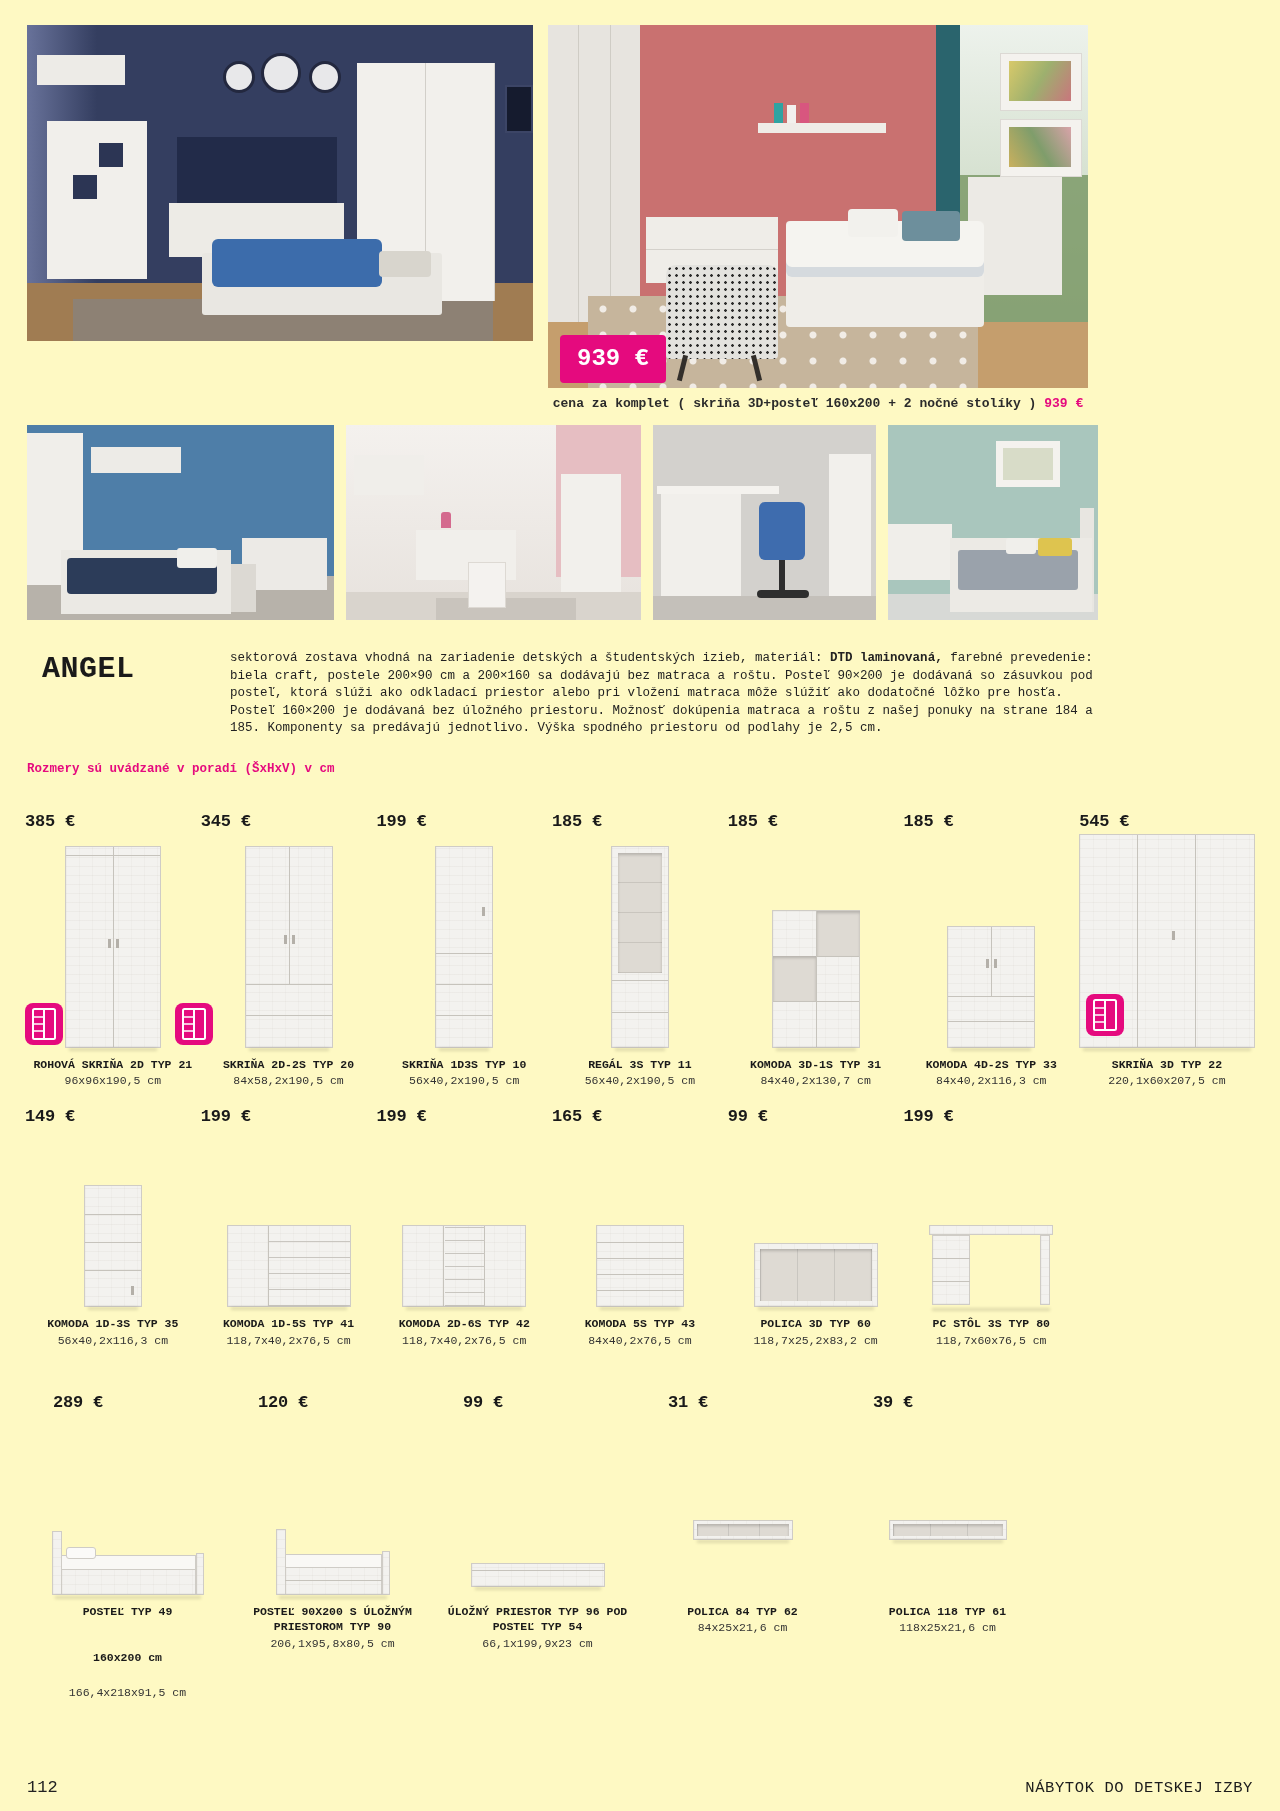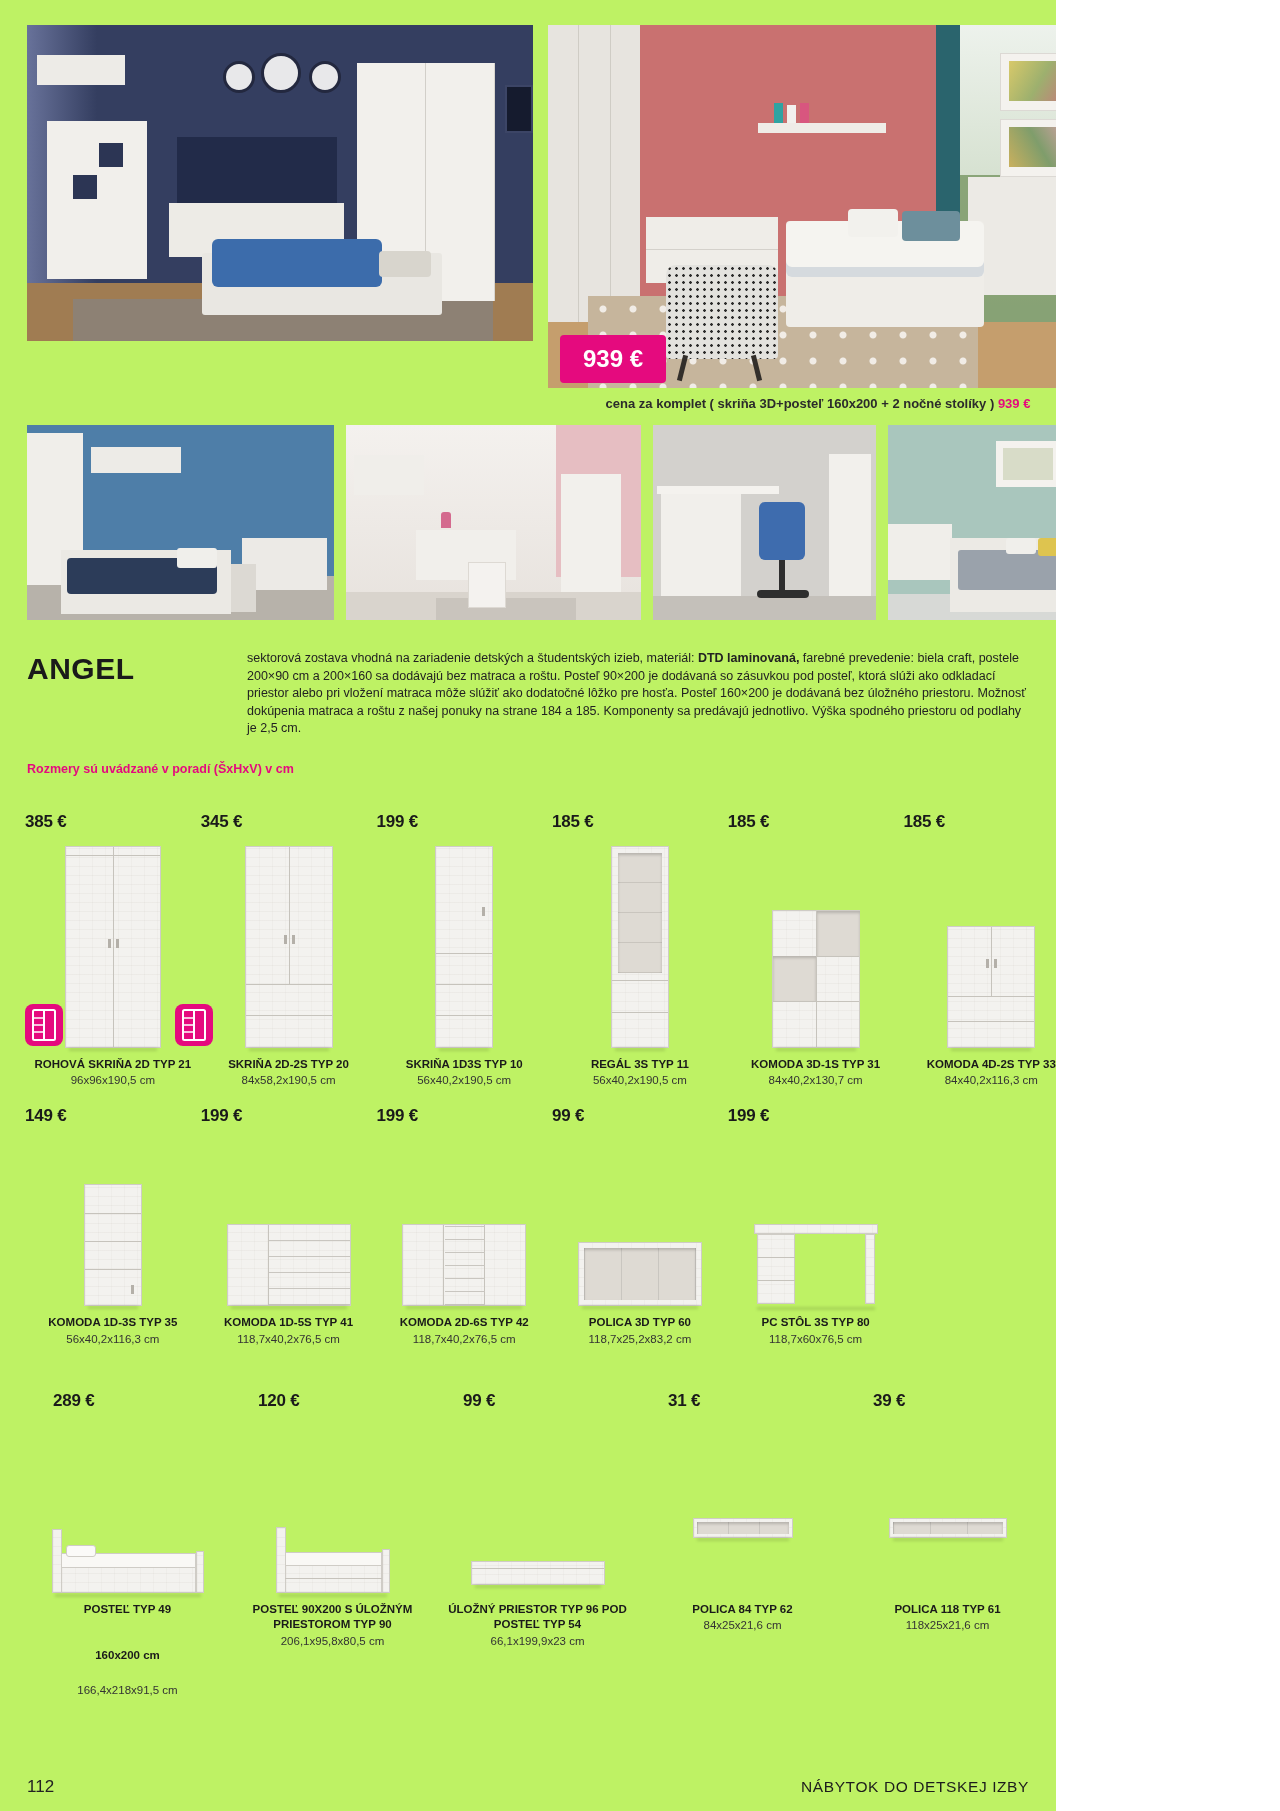--- a/index.html
+++ b/index.html
@@ -1,17 +1,17 @@
 <!DOCTYPE html>
 <html style="--accent: #e50a7e;"><head>
 <meta charset="utf-8">
 <style>
   html,body{margin:0;padding:0;background:#fff;}
-  .page{position:relative;width:1056px;height:1811px;background:#bef264;overflow:hidden;
-        font-family:Liberation Sans, sans-serif;color:#1a1a1a;}
+  .page{position:relative;width:1280px;height:1811px;background:#fef9c3;overflow:hidden;
+        font-family:Liberation Mono, monospace;color:#1a1a1a;}
   .s{position:absolute;display:block;}
   i{font-style:normal;}
 
   
   .hero-row{display:flex;gap:15px;margin:25px 27px 0;}
   .ph{position:relative;overflow:hidden;}
   .hero-left{width:506px;height:316px;background:#343e60;flex:none;}
   .hero-right{width:540px;height:363px;background:#c97170;flex:none;}
   .hero-col{width:540px;flex:none;}
   .caption{margin-top:8px;text-align:center;font-size:13px;font-weight:bold;color:#2b2b2b;}
@@ -19,21 +19,21 @@
   .price-badge{position:absolute;left:12px;bottom:5px;width:106px;height:48px;border-radius:4px;
         background:var(--accent,#e50a7e);color:#fff;font-weight:bold;font-size:24px;line-height:48px;text-align:center;}
 
   .photo-row{display:flex;gap:12px;margin:14px 27px 0;}
   .p1{width:307px;height:195px;background:#4e7ea8;flex:none;}
   .p2{width:295px;height:195px;background:linear-gradient(180deg,#f4f1ee,#e7e2dd);flex:none;}
   .p3{width:223px;height:195px;background:#d3d1cd;flex:none;}
   .p4{width:210px;height:195px;background:#a9c6bd;flex:none;}
 
   
-  .intro{display:flex;margin:30px 27px 0;gap:32px;}
+  .intro{display:flex;margin:30px 42px 0;}
   .title{width:188px;flex:none;font-size:30px;font-weight:800;letter-spacing:.5px;margin-top:2px;}
   .desc{width:870px;font-size:12.5px;line-height:1.4;color:#222;}
   .note{margin:24px 0 0 27px;font-size:12.5px;font-weight:bold;color:var(--accent,#e50a7e);}
 
   
   .grid{display:flex;margin:0 25px;}
   .row1{margin-top:36px;}
   .row2{margin-top:20px;}
   .row3{margin-top:46px;}
   .row1 .cell,.row2 .cell{width:175.7px;flex:none;}
@@ -340,20 +340,33 @@
         <div class="furn" style="width:124px;height:82px;">
           <i class="vl" style="left:33%;"></i>
           <i class="vl" style="left:66%;"></i>
           <i class="openbox" style="left:42px;top:0;width:40px;bottom:0;background:none;box-shadow:none;background-image:repeating-linear-gradient(0deg,#c9c6c0 0 1px,transparent 1px 13px);"></i>
         </div>
       </div>
       <div class="pname">KOMODA 2D-6S TYP 42</div>
       <div class="pdims">118,7x40,2x76,5 cm</div>
     </div>
     <div class="cell">
+      <div class="price">165 €</div>
+      <div class="art">
+        <div class="furn" style="width:88px;height:82px;">
+          <i class="hl" style="top:16px;"></i>
+          <i class="hl" style="top:32px;"></i>
+          <i class="hl" style="top:48px;"></i>
+          <i class="hl" style="top:64px;"></i>
+        </div>
+      </div>
+      <div class="pname">KOMODA 5S TYP 43</div>
+      <div class="pdims">84x40,2x76,5 cm</div>
+    </div>
+    <div class="cell">
       <div class="price">99 €</div>
       <div class="art">
         <div class="furn" style="width:124px;height:64px;">
           <i class="openbox" style="left:5px;top:5px;right:5px;bottom:5px;background-image:repeating-linear-gradient(90deg,#c9c6c0 0 1px,transparent 1px 37px);"></i>
         </div>
       </div>
       <div class="pname">POLICA 3D TYP 60</div>
       <div class="pdims">118,7x25,2x83,2 cm</div>
     </div>
     <div class="cell">

